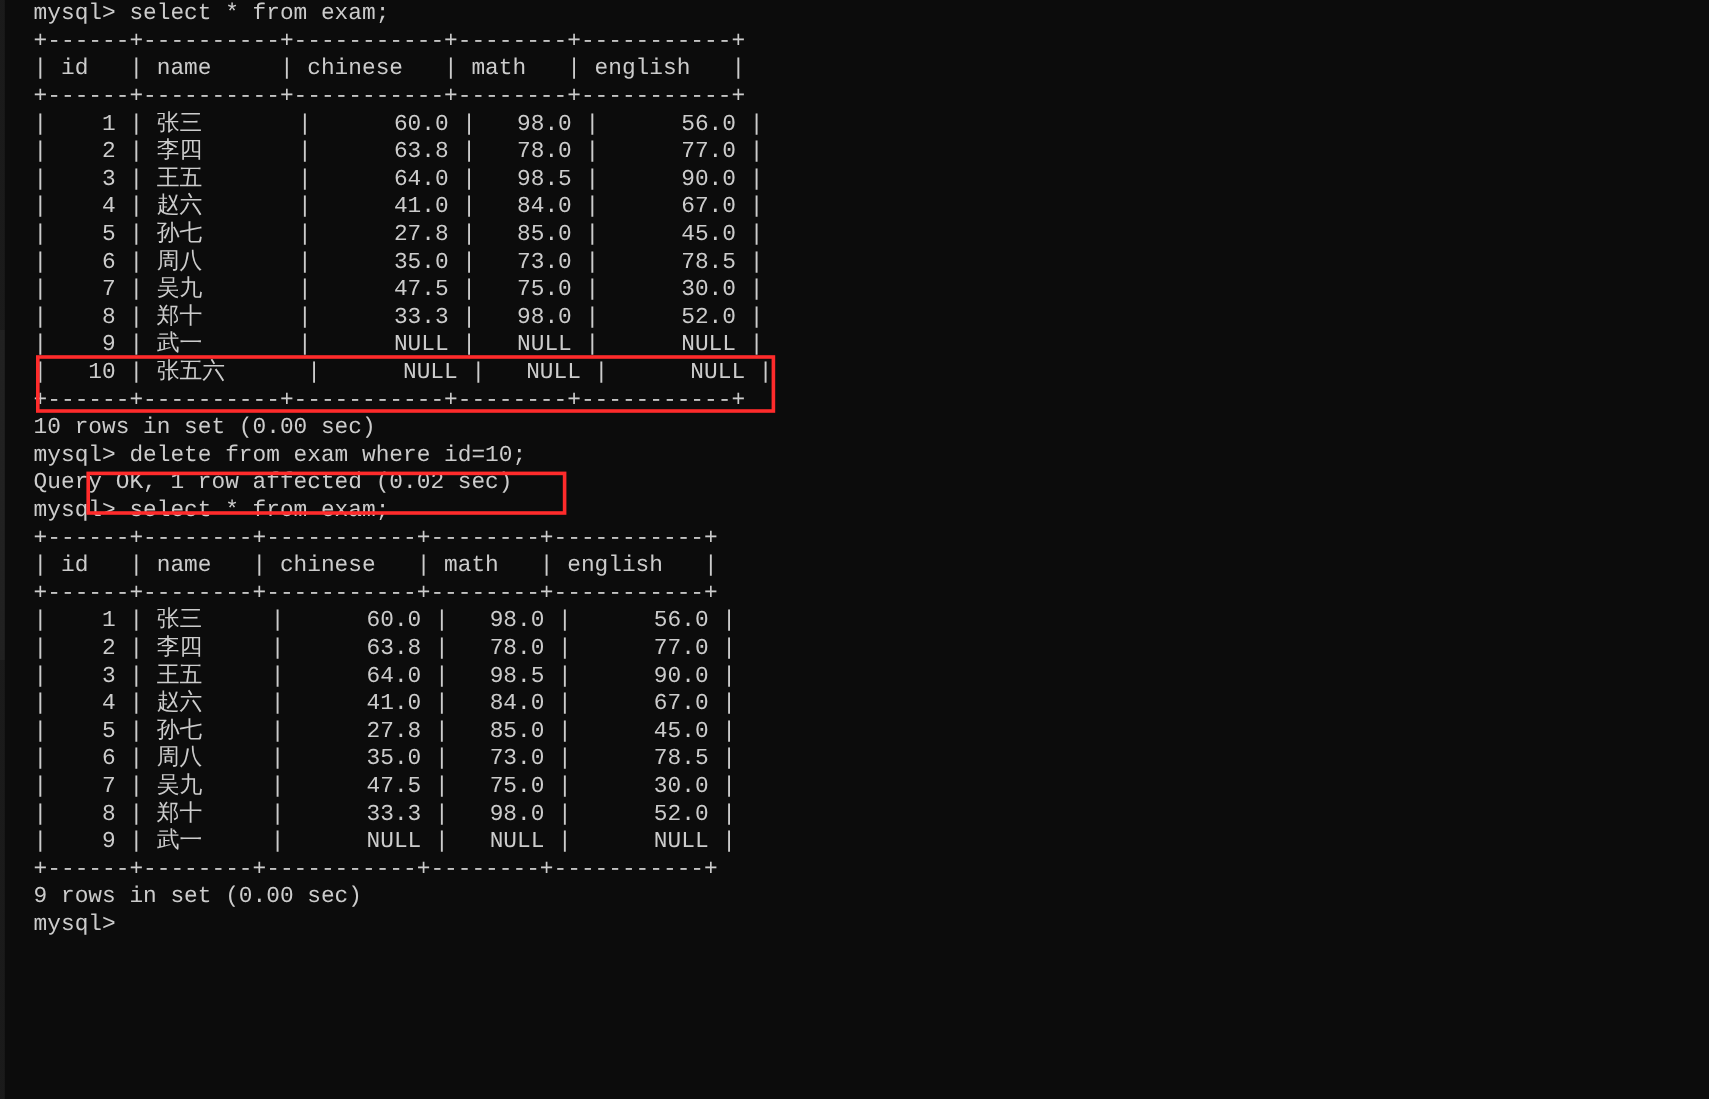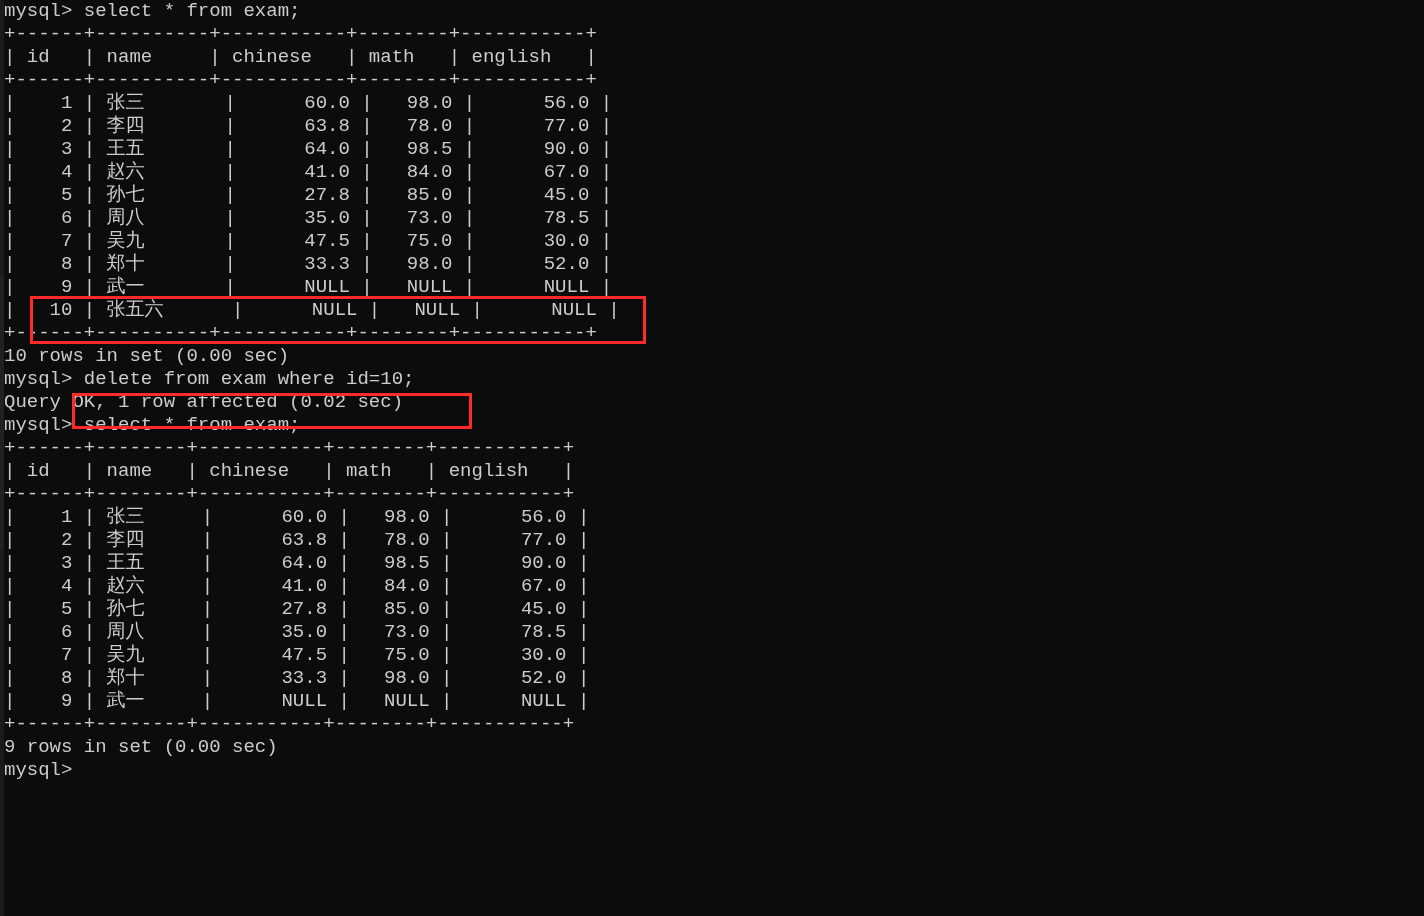--- a/index.html
+++ b/index.html
@@ -12,21 +12,21 @@
     line-height:23px;
     width:1424px;
     height:916px;
     overflow:hidden;
   }
   .term{
     white-space:pre;
     padding:0 4px;
     position:relative;
   }
-  .line{display:block;}
+  .line{display:block;margin-left:24px;}
   .hl-box1{
     position:absolute;
     border:3px solid #ff2b2b;
     pointer-events:none;
   }
   .hl-box2{
     position:absolute;
     border:3px solid #ff2b2b;
     pointer-events:none;
   }

